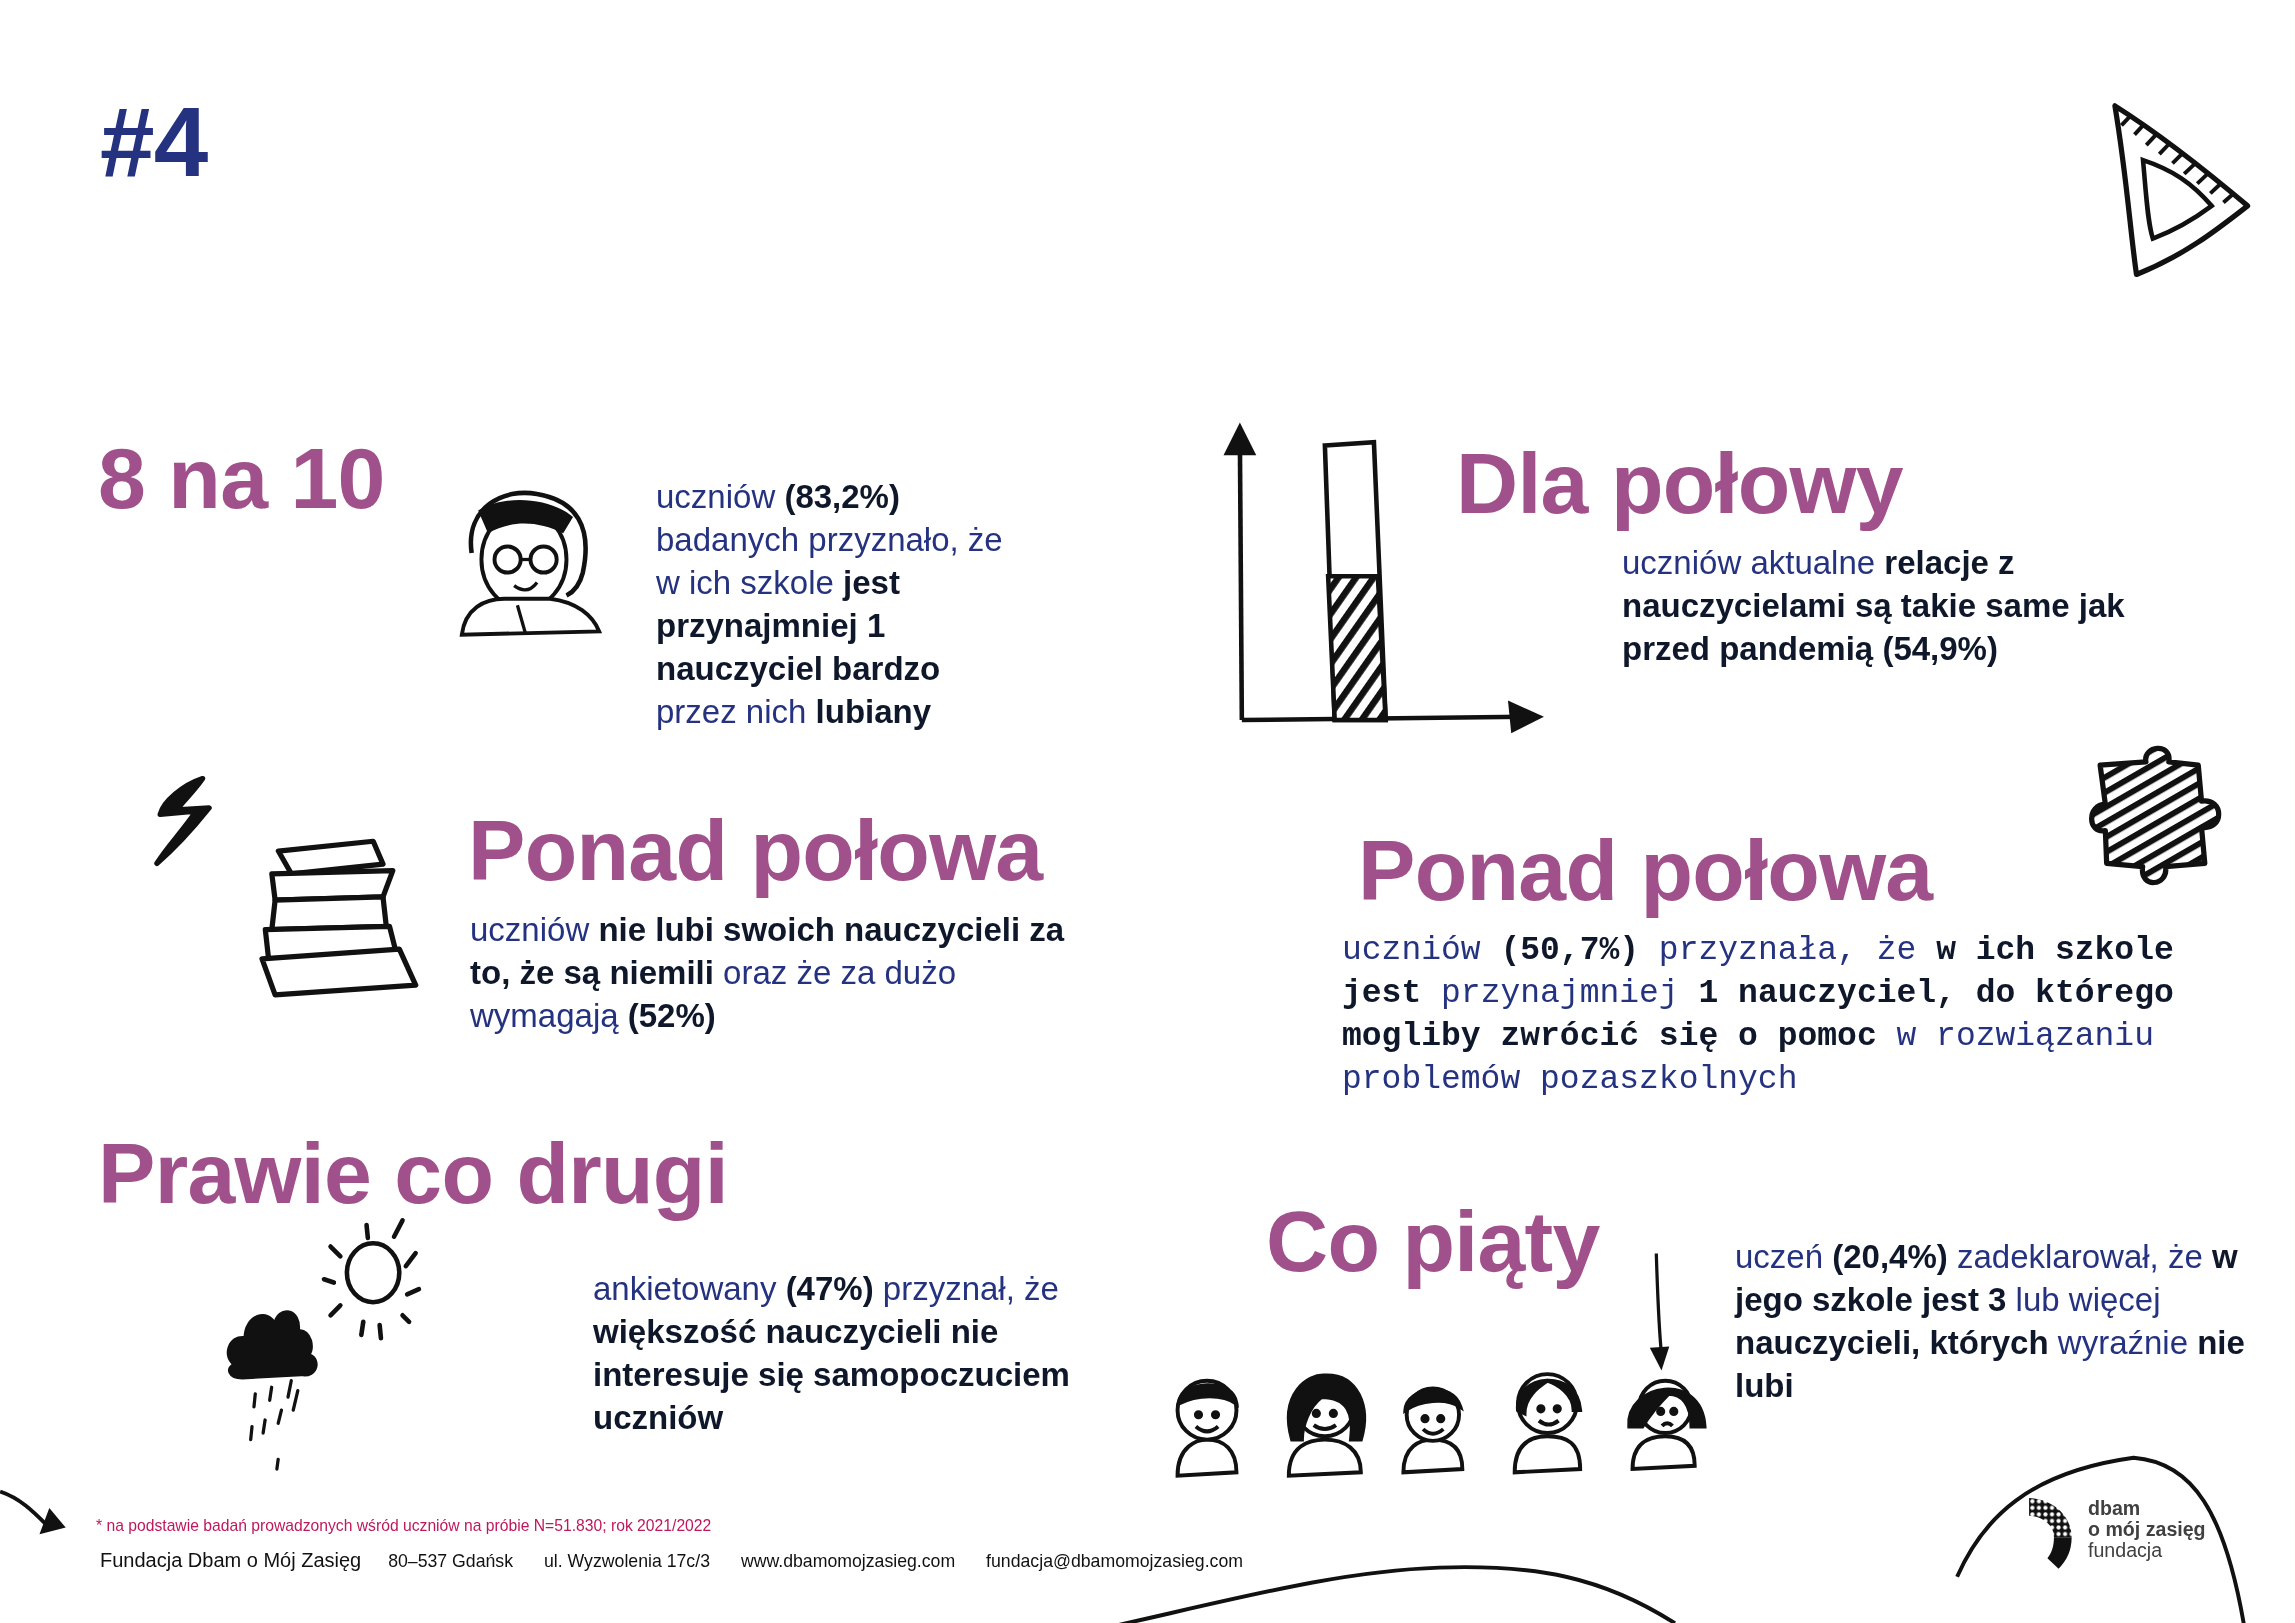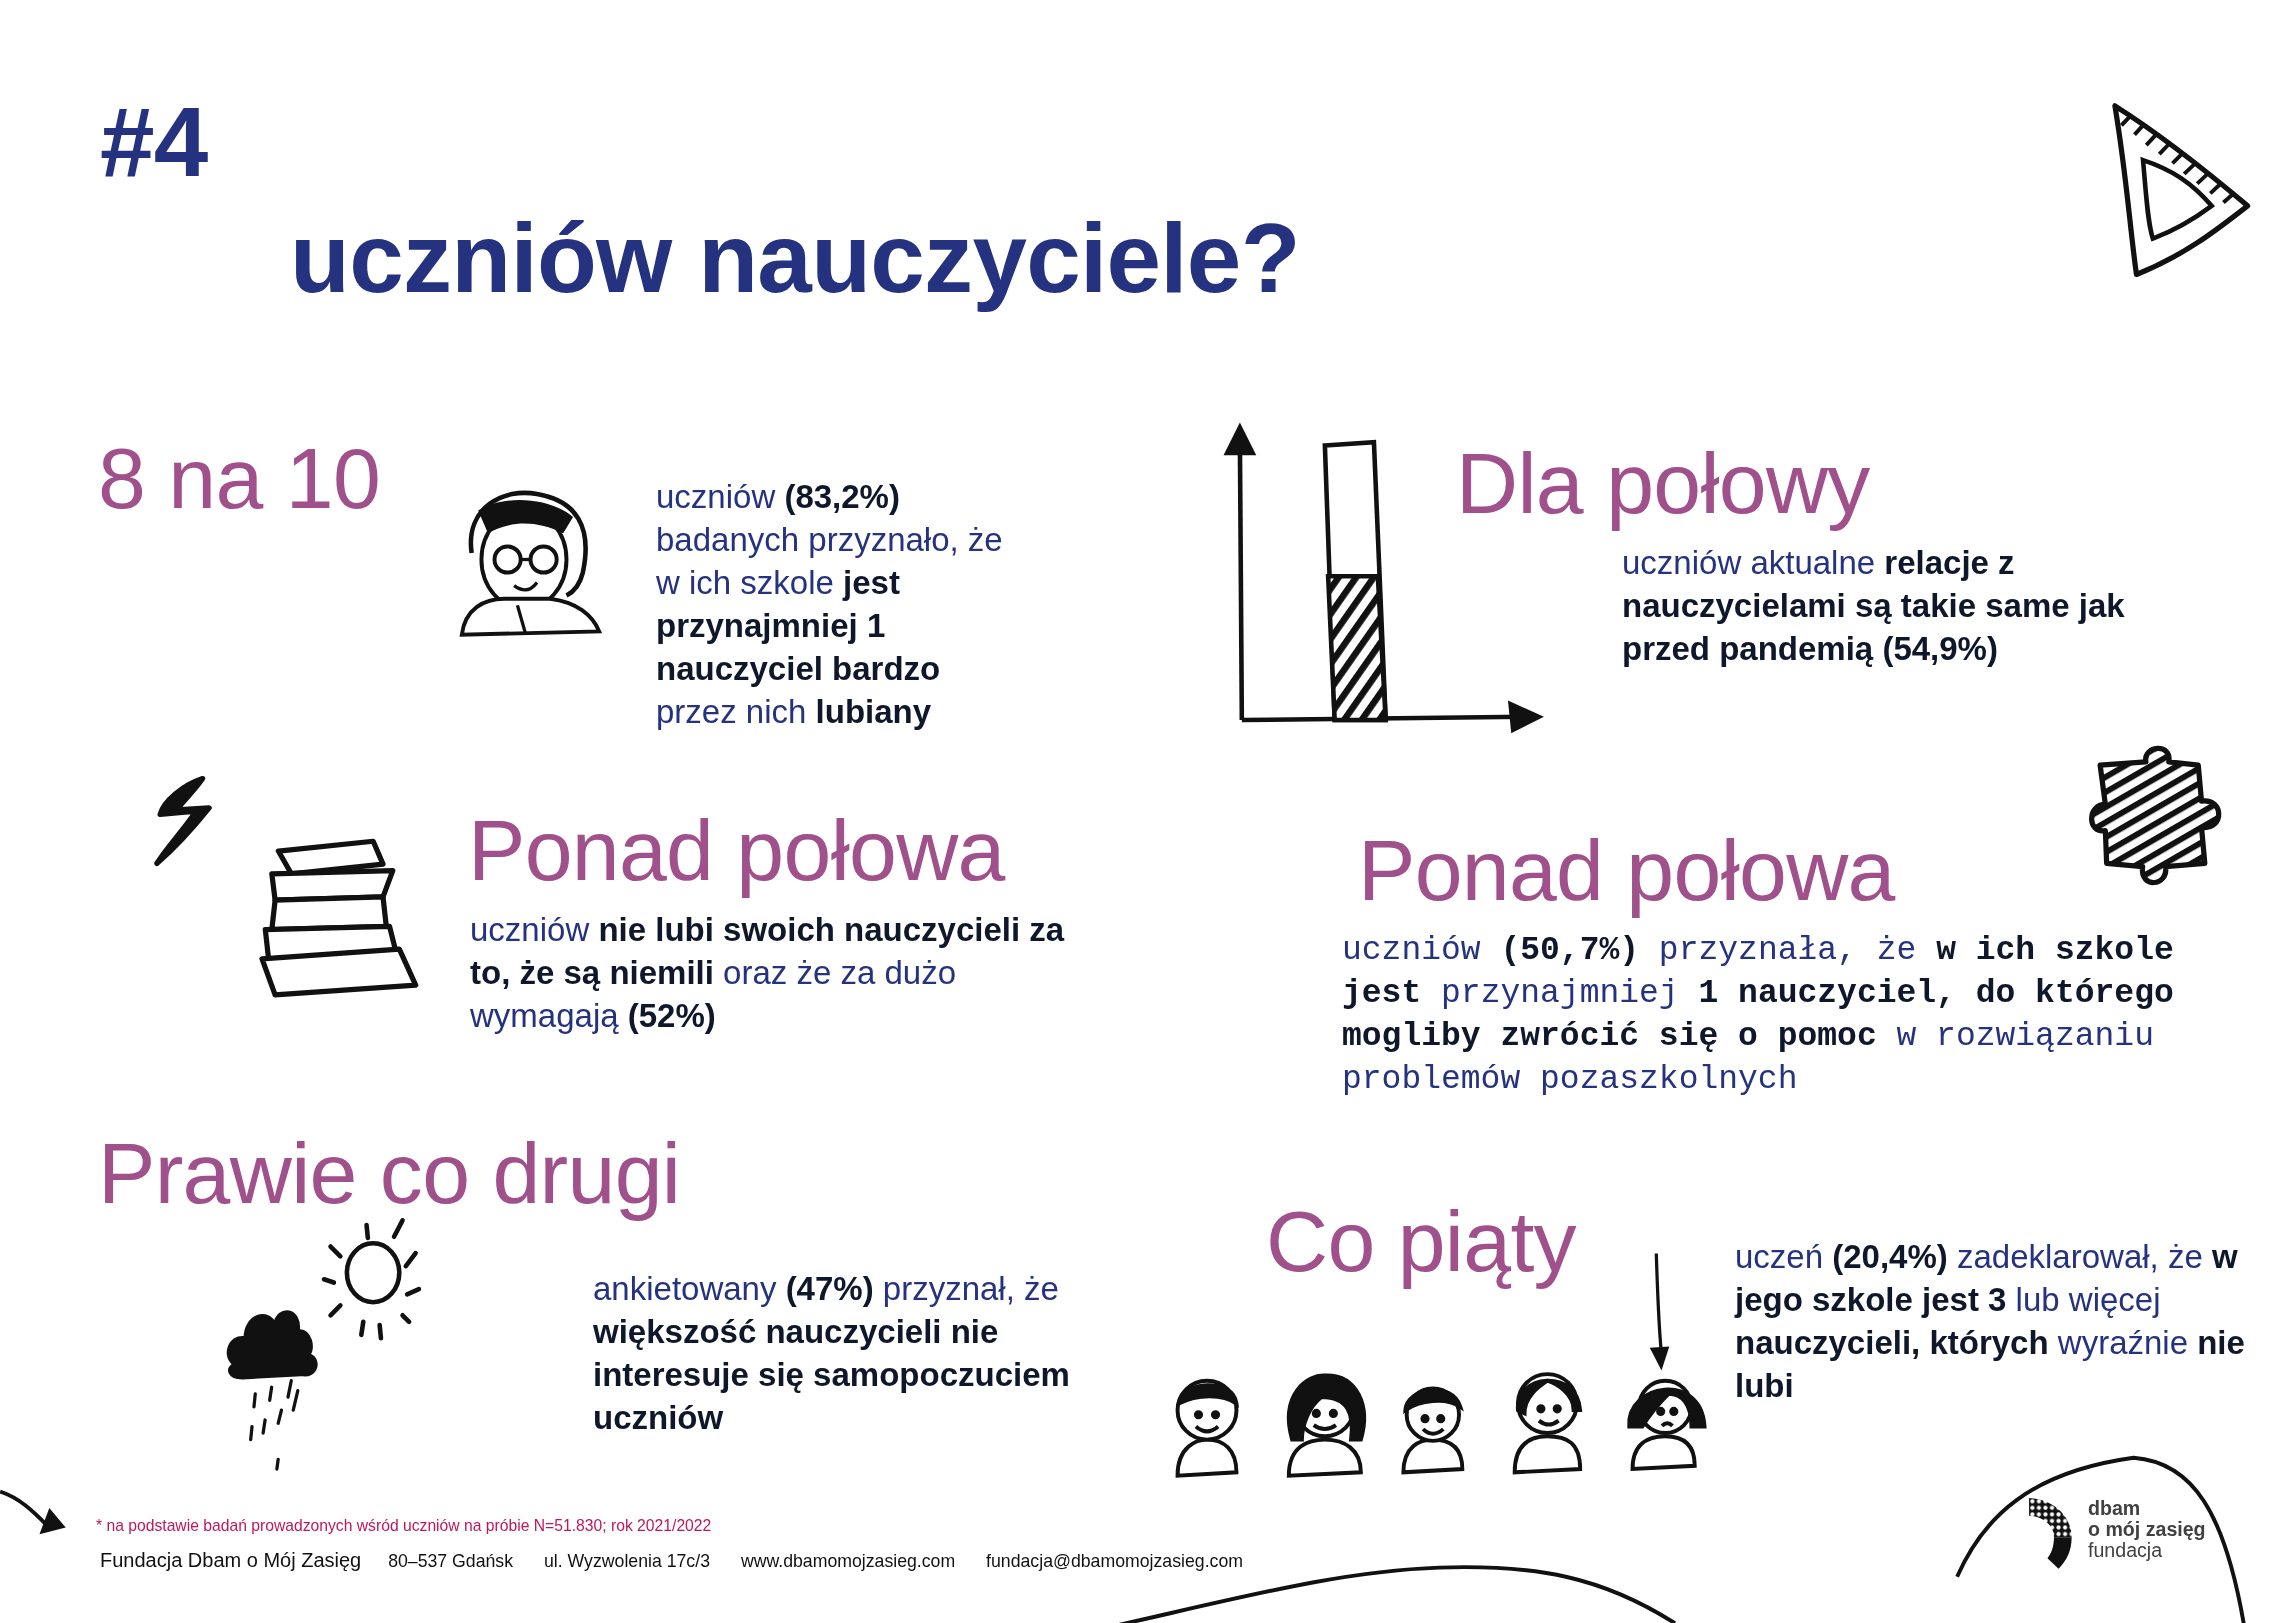--- a/index.html
+++ b/index.html
@@ -2,37 +2,36 @@
 <html style="font-size:10.5px"><head>
 <meta charset="utf-8">
 <style>
   html,body{margin:0;padding:0;background:#fff;}
   body{width:2295px;height:1623px;position:relative;overflow:hidden;font-family:"Liberation Sans","DejaVu Sans",sans-serif;}
   .abs{position:absolute;}
   .title{color:#25327F;font-weight:700;font-size:98px;line-height:116px;letter-spacing:-0.7px;}
   .title .num{position:absolute;left:0;top:0;}
   .title .l1{position:absolute;left:190px;top:0;white-space:nowrap;}
   .title .l2{position:absolute;left:190px;top:116px;white-space:nowrap;}
-  .big{color:#A0508A;font-weight:400;font-size:86px;line-height:92px;white-space:nowrap;letter-spacing:-0.7px;}
+  .big{color:#A0508A;font-weight:700;font-size:86px;line-height:92px;white-space:nowrap;letter-spacing:-0.7px;}
   .desc{color:#25327F;font-size:33px;line-height:43px;font-weight:400;}
   .desc b{color:#0f172a;font-weight:700;}
   .footnote{font-size:15.7px;color:#be185d;}
   .footer{font-size:17.7px;color:#111;white-space:nowrap;}
   .footer .org{font-weight:400;font-size:20px;margin-right:22px;}
   .footer span.item{margin-right:26px;}
   .logo-text{color:#404040;font-size:19.6px;line-height:21px;}
   .logo-text .b{font-weight:700;}
   svg{position:absolute;overflow:visible;}
 </style>
 </head>
 <body>
 
 <div class="abs title" style="left:100px;top:84px;width:1898px;height:236px;">
   <span class="num">#4</span>
-  <span class="l2">uczniów nauczyciele?</span>
 </div>
 
 <svg style="left:2107px;top:98px;" width="157" height="183" viewBox="0 0 240 280">
   <path d="M12 12 C 30 120, 35 200, 45 270 C 120 240, 170 200, 215 165 C 150 110, 80 55, 12 12 Z" fill="none" stroke="#111" stroke-width="8" stroke-linejoin="round"></path>
   <path d="M55 95 C 60 150, 62 190, 70 215 C 110 200, 140 180, 160 165 C 130 130, 100 110, 55 95 Z" fill="none" stroke="#111" stroke-width="7"></path>
   <g stroke="#111" stroke-width="6">
     <line x1="35" y1="28" x2="22" y2="42"></line>
       <line x1="55" y1="42" x2="42" y2="56"></line>
       <line x1="75" y1="56" x2="60" y2="72"></line>
     <line x1="95" y1="70" x2="80" y2="86"></line>

